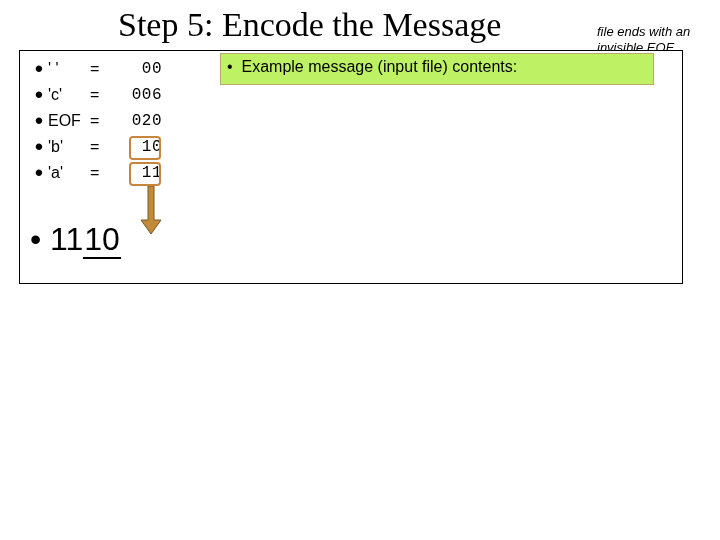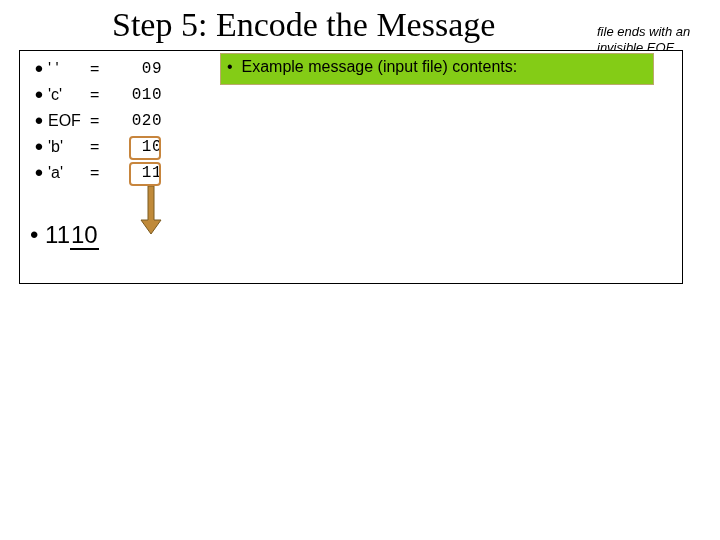--- a/index.html
+++ b/index.html
@@ -8,21 +8,21 @@
     width: 720px;
     height: 540px;
     background: #fff;
     font-family: Georgia, 'Times New Roman', serif;
     position: relative;
     overflow: hidden;
   }
   .title {
     position: absolute;
     top: 6px;
-    left: 112px;
+    left: 118px;
     font-size: 34px;
     font-weight: normal;
   }
   .sidenote {
     position: absolute;
     top: 24px;
     left: 597px;
     width: 110px;
     font-style: italic;
     font-size: 13px;
@@ -58,21 +58,21 @@
   }
   .sym  { width: 42px; font-size: 16px; }
   .eq   { width: 22px; font-size: 16px; }
   .bits { width: 50px; font-size: 16px; text-align: right; letter-spacing: 0.5px; font-family: 'Courier New', monospace; }
   .example {
     position: absolute;
     left: 200px;
     top: 2px;
     width: 420px;
     border: 1px solid #bba96b;
-    background: #84cc16;
+    background: #bef264;
     padding: 4px 6px 8px 6px;
     font-family: Arial, sans-serif;
   }
   .ex-head {
     font-size: 16px;
   }
   .ex-body {
     font-size: 26px;
     letter-spacing: 1px;
     padding-left: 50px;
@@ -88,21 +88,21 @@
   .hl-bits {
     position: absolute;
     border: 2px solid #c7853d;
     border-radius: 4px;
   }
   .result {
     position: absolute;
     left: 10px;
     top: 170px;
     font-family: Arial, sans-serif;
-    font-size: 24px;
+    font-size: 32px;
   }
   .ul { border-bottom: 2px solid #000; padding: 0 1px; }
   .arrow {
     position: absolute;
     left: 118px;
     top: 135px;
     width: 26px;
     height: 48px;
     pointer-events: none;
   }
@@ -115,28 +115,28 @@
 <div class="sidenote">file ends with an invisible EOF character</div>
 
 <div class="content-box">
 
   <div class="code-col">
 
     <div class="code-row">
       <span class="bullet">•</span>
       <span class="sym">'  '</span>
       <span class="eq">=</span>
-      <span class="bits">09</span>
+      <span class="bits">00</span>
     </div>
 
     <div class="code-row">
       <span class="bullet">•</span>
       <span class="sym">'c'</span>
       <span class="eq">=</span>
-      <span class="bits">010</span>
+      <span class="bits">006</span>
     </div>
 
     <div class="code-row">
       <span class="bullet">•</span>
       <span class="sym">EOF</span>
       <span class="eq">=</span>
       <span class="bits">020</span>
     </div>
 
     <div class="code-row" style="position:relative;">

